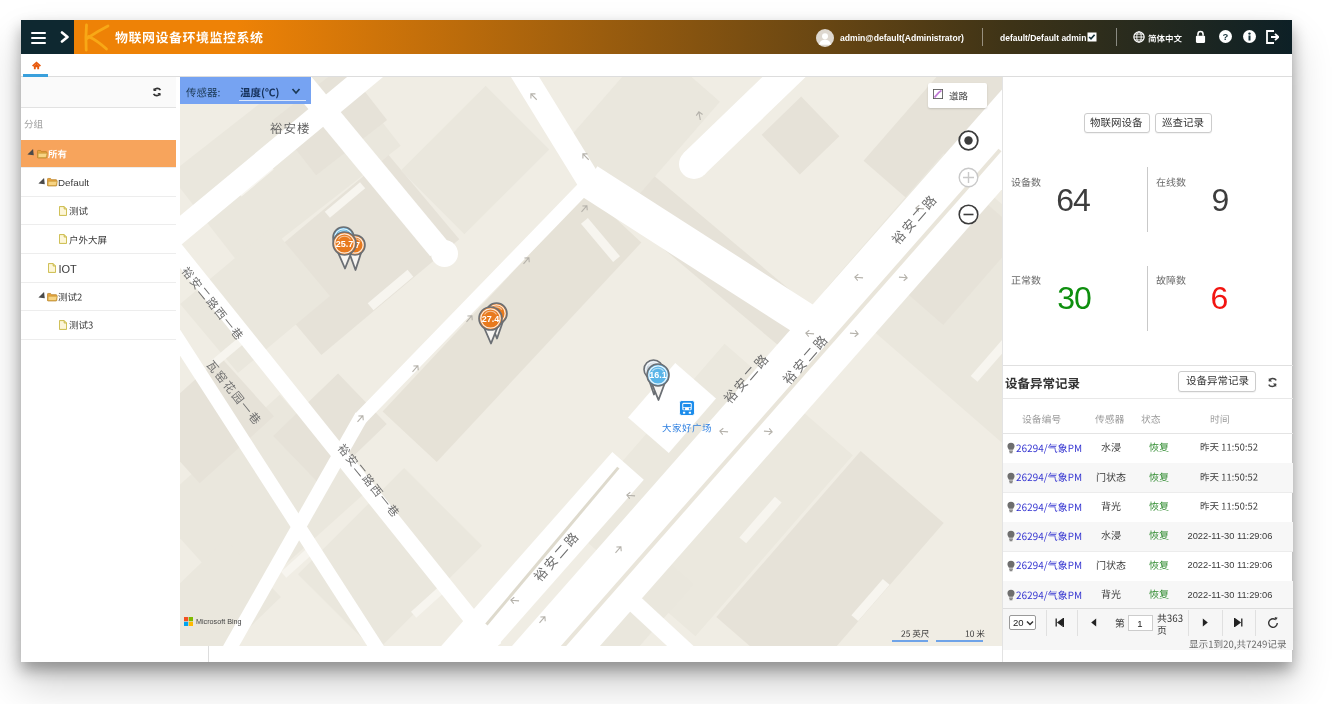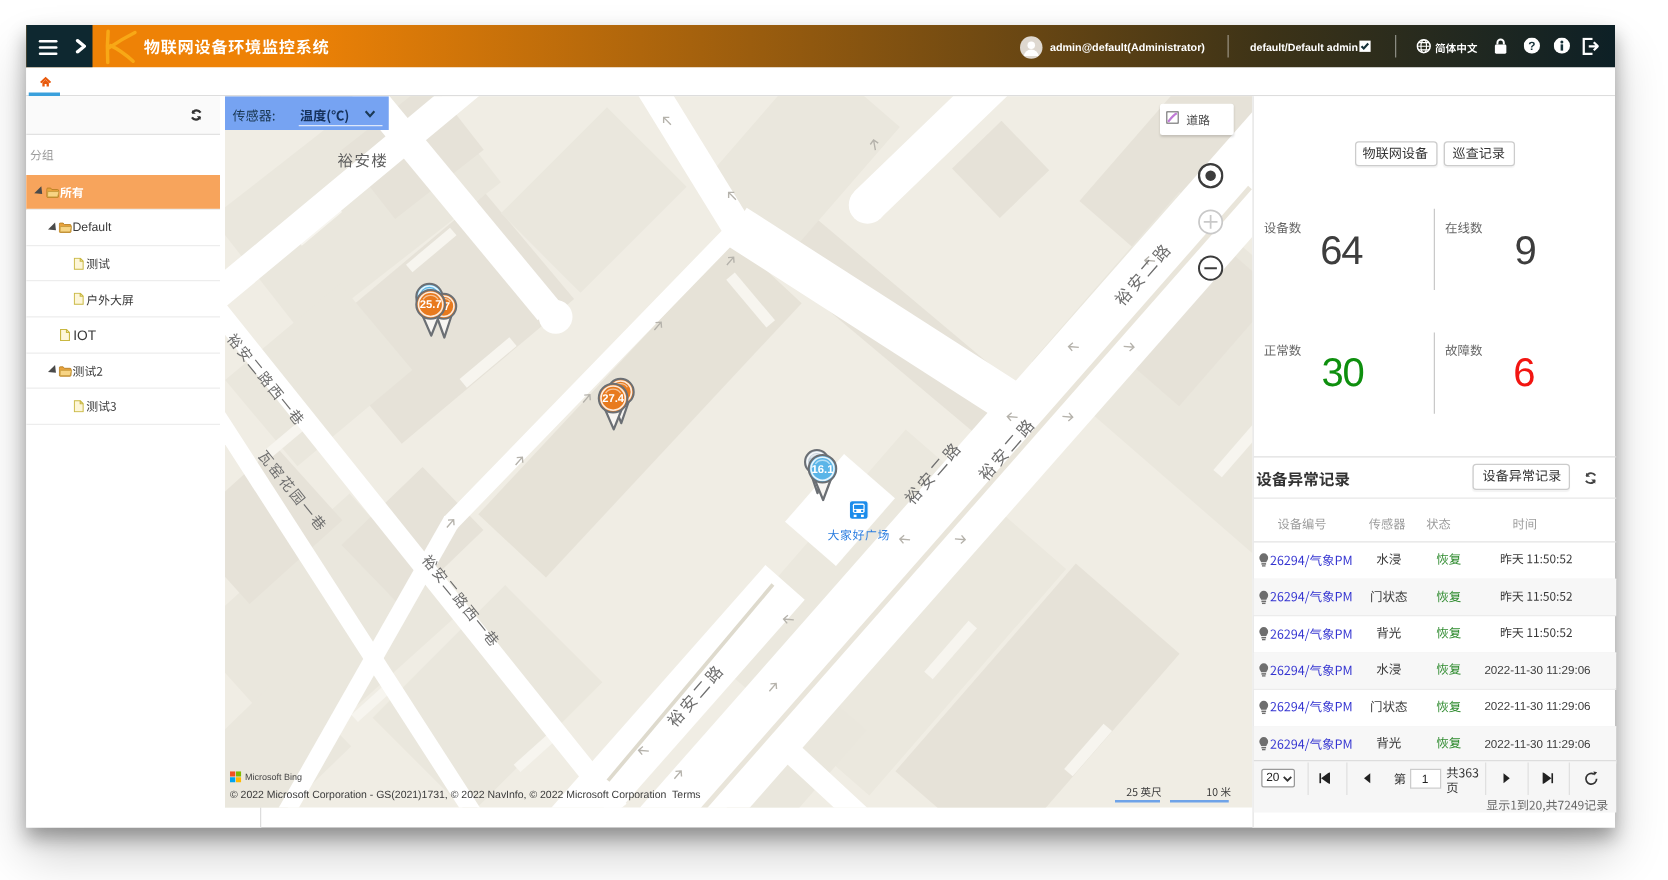--- a/index.html
+++ b/index.html
@@ -469,21 +469,20 @@
         <circle cx="10.5" cy="10.5" r="9.3" fill="#fff" stroke="#3c3c3c" stroke-width="1.6"></circle>
         <path d="M5.5 10.5 h10" stroke="#3c3c3c" stroke-width="1.6"></path>
       </svg>
 <svg class="abs" style="left:4px;top:540px;z-index:4" width="9" height="9">
         <rect x="0" y="0" width="4.2" height="4.2" fill="#f25022"></rect>
         <rect x="4.8" y="0" width="4.2" height="4.2" fill="#7fba00"></rect>
         <rect x="0" y="4.8" width="4.2" height="4.2" fill="#00a4ef"></rect>
         <rect x="4.8" y="4.8" width="4.2" height="4.2" fill="#ffb900"></rect>
       </svg>
 <div class="abs" style="left:16px;top:540px;font-size:7.2px;color:#444;z-index:4">Microsoft Bing</div>
-<div class="abs" style="left:4px;top:553px;font-size:8.4px;color:#3a3a3a;z-index:4">© 2022 Microsoft Corporation - GS(2021)1731, © 2022 NavInfo, © 2022 Microsoft Corporation&nbsp;&nbsp;Terms</div>
 <div class="abs" style="left:712px;top:563px;width:36px;height:1.6px;background:#6fa3e8;z-index:4"></div>
 <div class="abs" style="left:756px;top:563px;width:47px;height:1.6px;background:#6fa3e8;z-index:4"></div>
 <svg class="gl" style="left:720.8px;top:552.7px;z-index:4;" width="28.3" height="8.7">
         <g transform="translate(0,6.80) scale(0.008500,-0.008500)" fill="#3a3a3a">
           <use href="#q25" x="0"></use>
           <use href="#q53" x="555"></use>
           <use href="#q54" x="1110"></use>
           <use href="#q55" x="1334"></use>
           <use href="#q56" x="2334"></use>
         </g>

